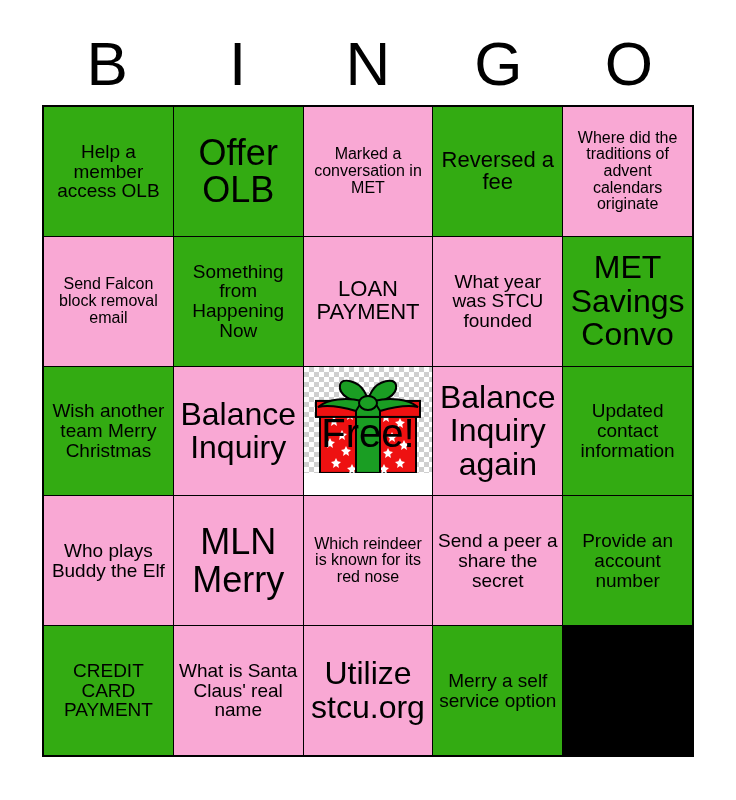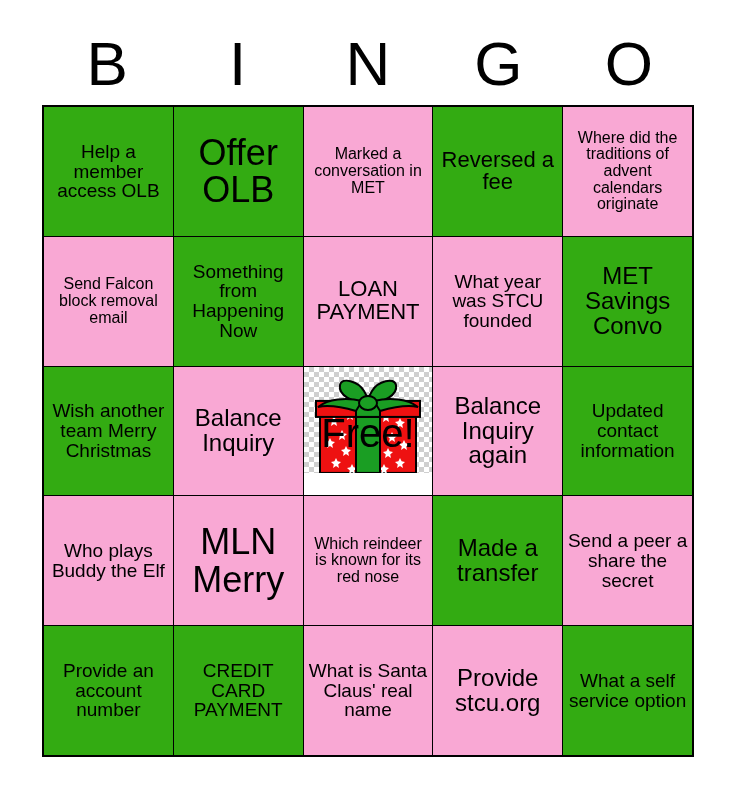--- a/index.html
+++ b/index.html
@@ -74,21 +74,21 @@
     width: 100%;
     line-height: 1.04;
     word-wrap: break-word;
     font-family: "Liberation Sans", sans-serif;
   }
 
   
   .fs-xs  { font-size: 16px; }
   .fs-s   { font-size: 19px; }
   .fs-m   { font-size: 22px; }
-  .fs-l   { font-size: 24px; }
+  .fs-l   { font-size: 32px; }
   .fs-xxl { font-size: 36px; }
 
   
   .free-bg {
     position: absolute;
     left: 0; top: 0; right: 0; bottom: 0;
     background-color: #ffffff;
     background-image:
       linear-gradient(45deg, #cfcfcf 25%, transparent 25%, transparent 75%, #cfcfcf 75%),
       linear-gradient(45deg, #cfcfcf 25%, transparent 25%, transparent 75%, #cfcfcf 75%);
@@ -219,36 +219,33 @@
       </div>
       <div class="cell red">
         <div class="cell-text fs-s">Who plays Buddy the Elf</div>
       </div>
       <div class="cell red">
         <div class="cell-text fs-xxl">MLN Merry</div>
       </div>
       <div class="cell red">
         <div class="cell-text fs-xs">Which reindeer is known for its red nose</div>
       </div>
-      <div class="cell green">
-        <div class="cell-text fs-l">Made a transfer</div>
-      </div>
       <div class="cell red">
         <div class="cell-text fs-s">Send a peer a share the secret</div>
       </div>
       <div class="cell green">
         <div class="cell-text fs-s">Provide an account number</div>
       </div>
       <div class="cell green">
         <div class="cell-text fs-s">CREDIT CARD PAYMENT</div>
       </div>
       <div class="cell red">
         <div class="cell-text fs-s">What is Santa Claus' real name</div>
       </div>
       <div class="cell red">
-        <div class="cell-text fs-l">Provide stcu.org</div>
-      </div>
-      <div class="cell green">
-        <div class="cell-text fs-s">What a self service option</div>
+        <div class="cell-text fs-l">Utilize stcu.org</div>
+      </div>
+      <div class="cell green">
+        <div class="cell-text fs-s">Merry a self service option</div>
       </div>
     </div>
 
 </div>
 
 </body></html>

